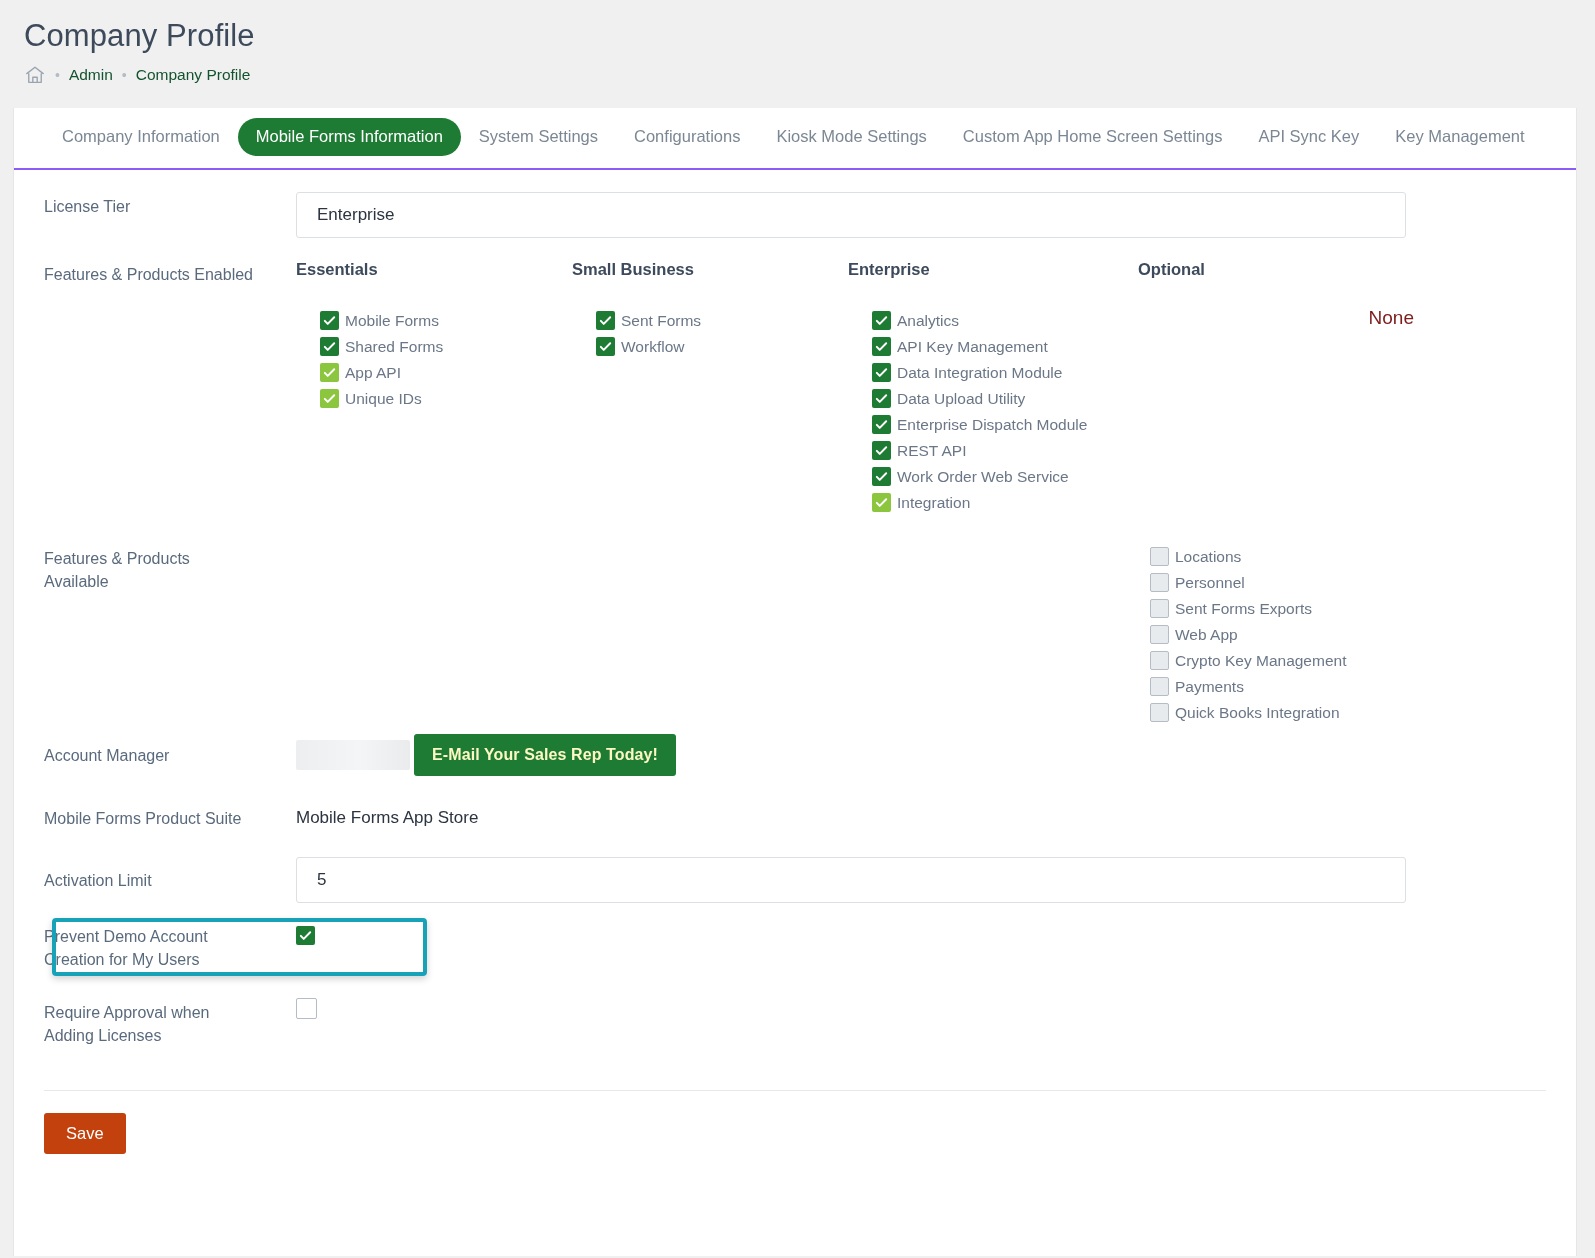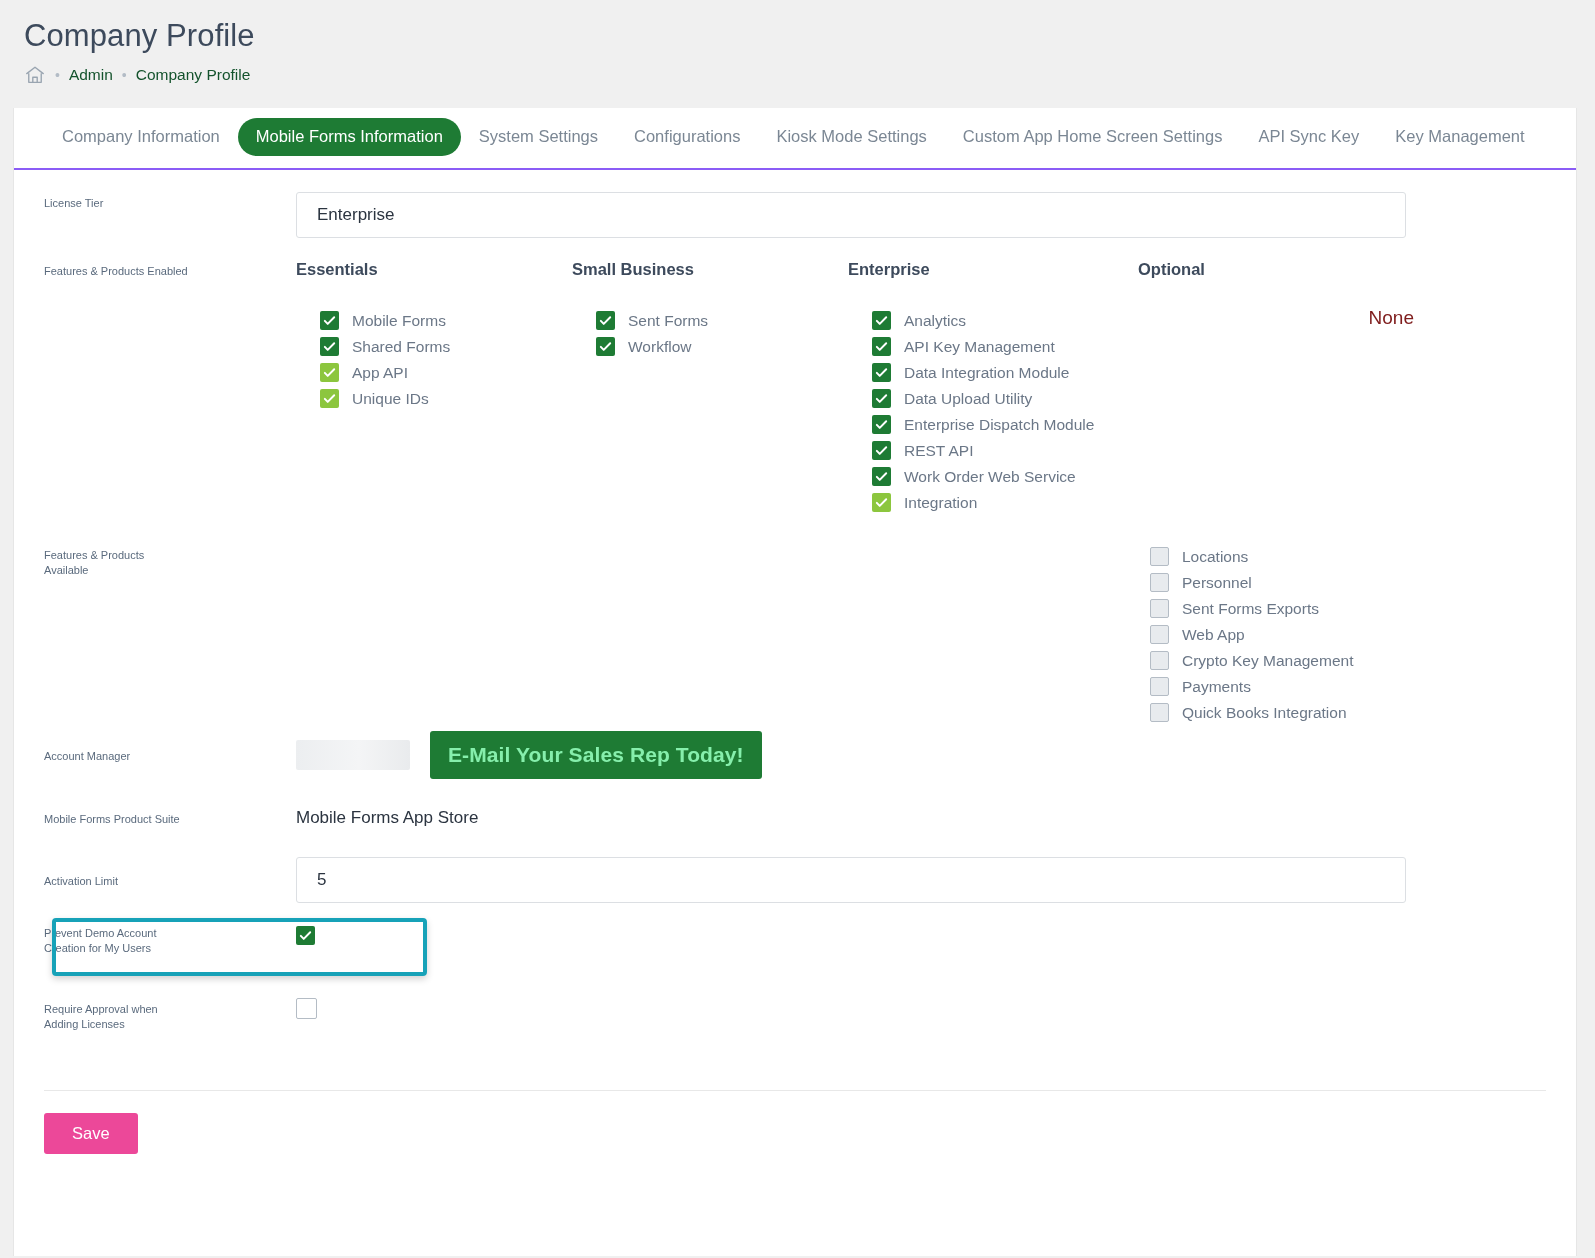--- a/index.html
+++ b/index.html
@@ -46,40 +46,40 @@
     font-size: 16.5px; color: #7b8794; padding: 9px 18px;
     border-radius: 22px; white-space: nowrap; cursor: pointer;
     line-height: 1.2;
   }
   .tab.active { background: #1e7b34; color: #ffffff; font-weight: normal; }
 
   
   .form-body { padding: 22px 30px 0 30px; position: relative; }
   .row { display: flex; align-items: flex-start; }
   .label {
-    width: 252px; flex: 0 0 252px; font-size: 11px; color: #5a6a7d;
+    width: 252px; flex: 0 0 252px; font-size: 16px; color: #5a6a7d;
     line-height: 1.42; padding-top: 4px;
   }
   .field { flex: 1; }
 
   .text-input {
     width: 1110px; height: 46px; background: #fff;
     border: 1px solid #dcdfe3; border-radius: 3px;
     display: flex; align-items: center; padding: 0 20px;
     font-size: 17px; color: #2b3440;
   }
 
   
   .feature-grid { display: flex; }
   .fcol { width: 276px; flex: 0 0 276px; }
   .fcol.wide { width: 290px; flex: 0 0 290px; }
   .fcol-head {
     font-size: 16.5px; font-weight: bold; color: #3d4a5c; margin-bottom: 0;
   }
-  .fitem { display: flex; align-items: center; gap: 13px; height: 26px; padding-left: 24px; }
+  .fitem { display: flex; align-items: center; gap: 6px; height: 26px; padding-left: 24px; }
   .fitem-label { font-size: 15.5px; color: #6b7787; white-space: nowrap; }
   .none-text { font-size: 19px; color: #7f1d1d; text-align: right; }
 
   
   .cb { width: 19px; height: 19px; flex: 0 0 19px; position: relative; border-radius: 2px; }
   .cb.dark { background: #1e7b34; }
   .cb.light { background: #8cc63e; }
   .cb.empty-grey { background: #e8ebee; border: 1px solid #b4bcc5; }
   .cb.empty-white { background: #ffffff; border: 1px solid #b4bcc5; }
   .cb svg { position: absolute; left: 2px; top: 2px; }
@@ -93,44 +93,44 @@
   .row-activation { margin-top: 10px; align-items: center; height: 56px; }
   .row-prevent { margin-top: 10px; height: 58px; }
   .row-require { margin-top: 22px; height: 56px; }
 
   .redacted {
     width: 114px; height: 30px;
     background: linear-gradient(90deg,#eceef0 0%, #f4f5f6 55%, #e9ebed 100%);
     border-radius: 2px;
   }
   .btn-mail {
-    background: #1e7b34; color: #86efac; border: none; border-radius: 3px;
-    font-size: 21px; font-weight: bold; padding: 12px 18px;
+    background: #1e7b34; color: #fef9c3; border: none; border-radius: 3px;
+    font-size: 16px; font-weight: bold; padding: 12px 18px;
     font-family: "Liberation Sans", sans-serif; cursor: pointer;
-    margin-left: 20px; letter-spacing: .1px;
+    margin-left: 4px; letter-spacing: .1px;
   }
   .value-text { font-size: 17px; color: #2b3440; }
 
   .avail-list { margin-left: 830px; }
 
   
   .highlight-box {
     position: absolute; left: 8px; top: 0;
     width: 375px; height: 58px;
     border: 4px solid #17a2b8; border-radius: 4px;
     box-shadow: 0 3px 7px rgba(0,0,0,.18);
     pointer-events: none;
   }
   .row-prevent { position: relative; }
 
   .divider { margin: 36px 30px 0 30px; border-top: 1px solid #e8e8e8; }
   .save-wrap { padding: 22px 30px 30px 30px; }
   .btn-save {
-    background: #ec4899; color: #fff; border: none; border-radius: 3px;
-    font-size: 16.5px; padding: 11px 28px; cursor: pointer;
+    background: #c2410c; color: #fff; border: none; border-radius: 3px;
+    font-size: 16.5px; padding: 11px 22px; cursor: pointer;
     font-family: "Liberation Sans", sans-serif;
   }
 </style>
 </head>
 <body>
 
 <div class="page">
 
   <div class="page-header">
     <h1 class="page-title">Company Profile</h1>

